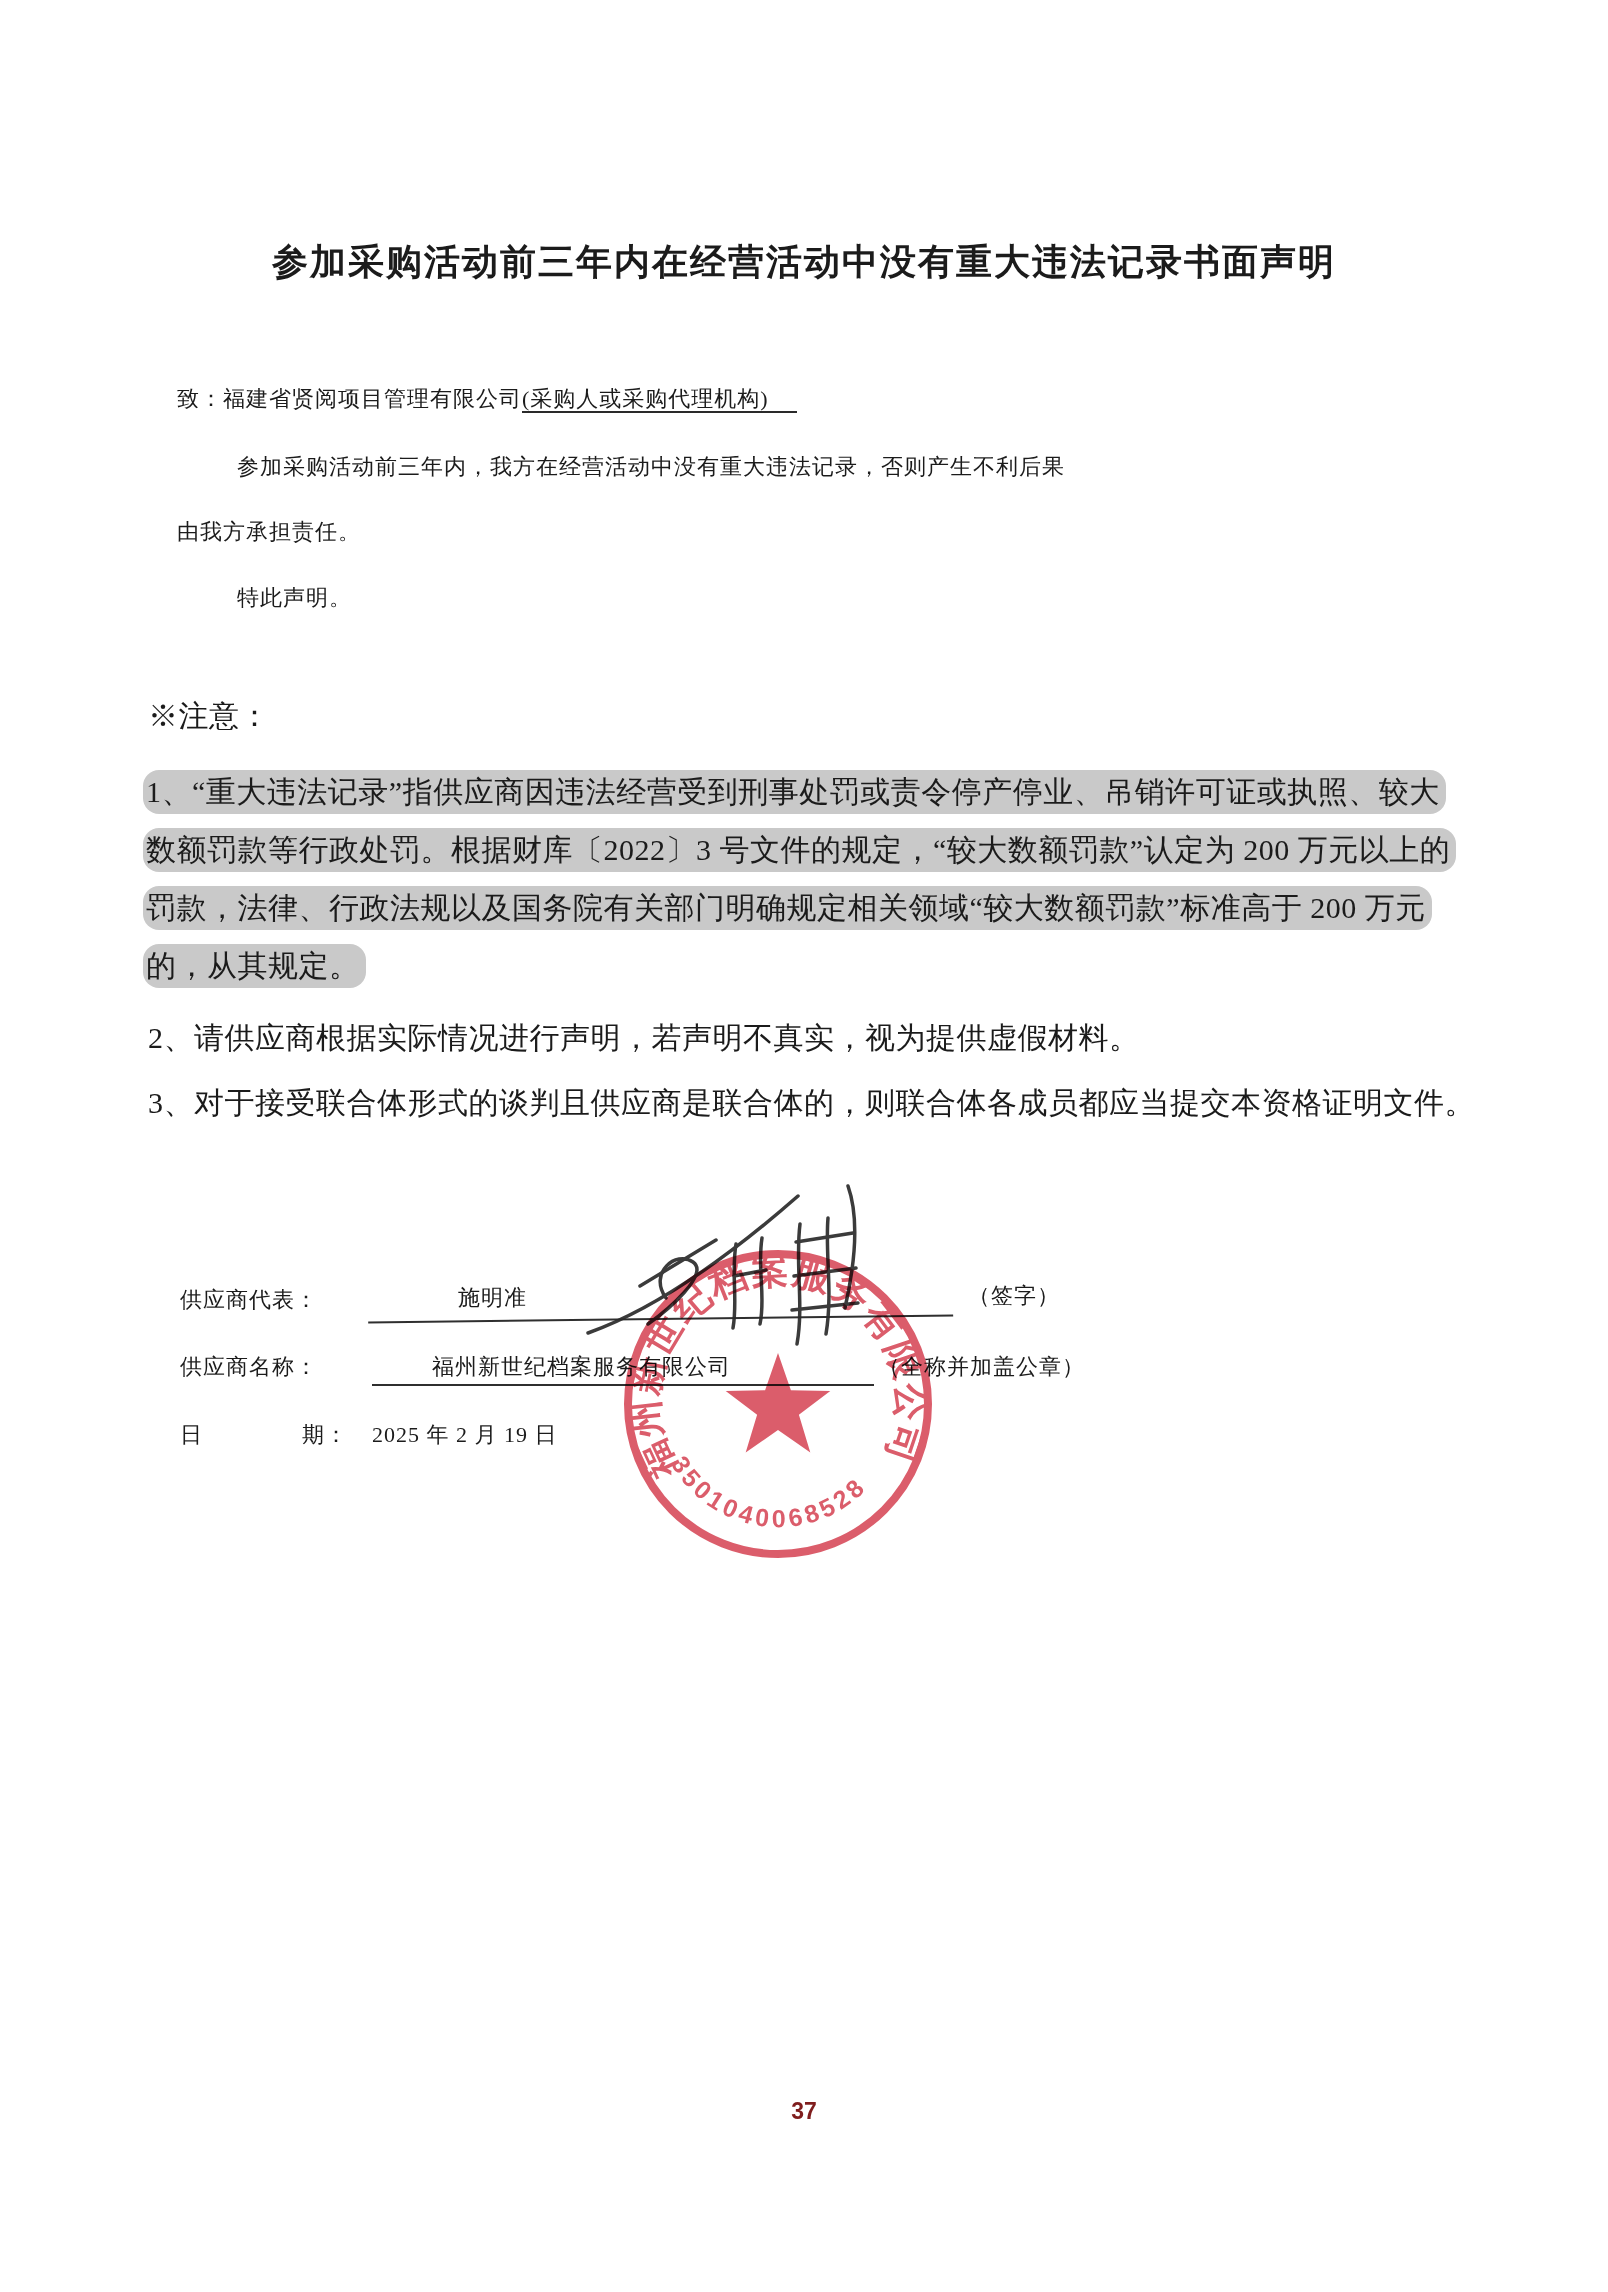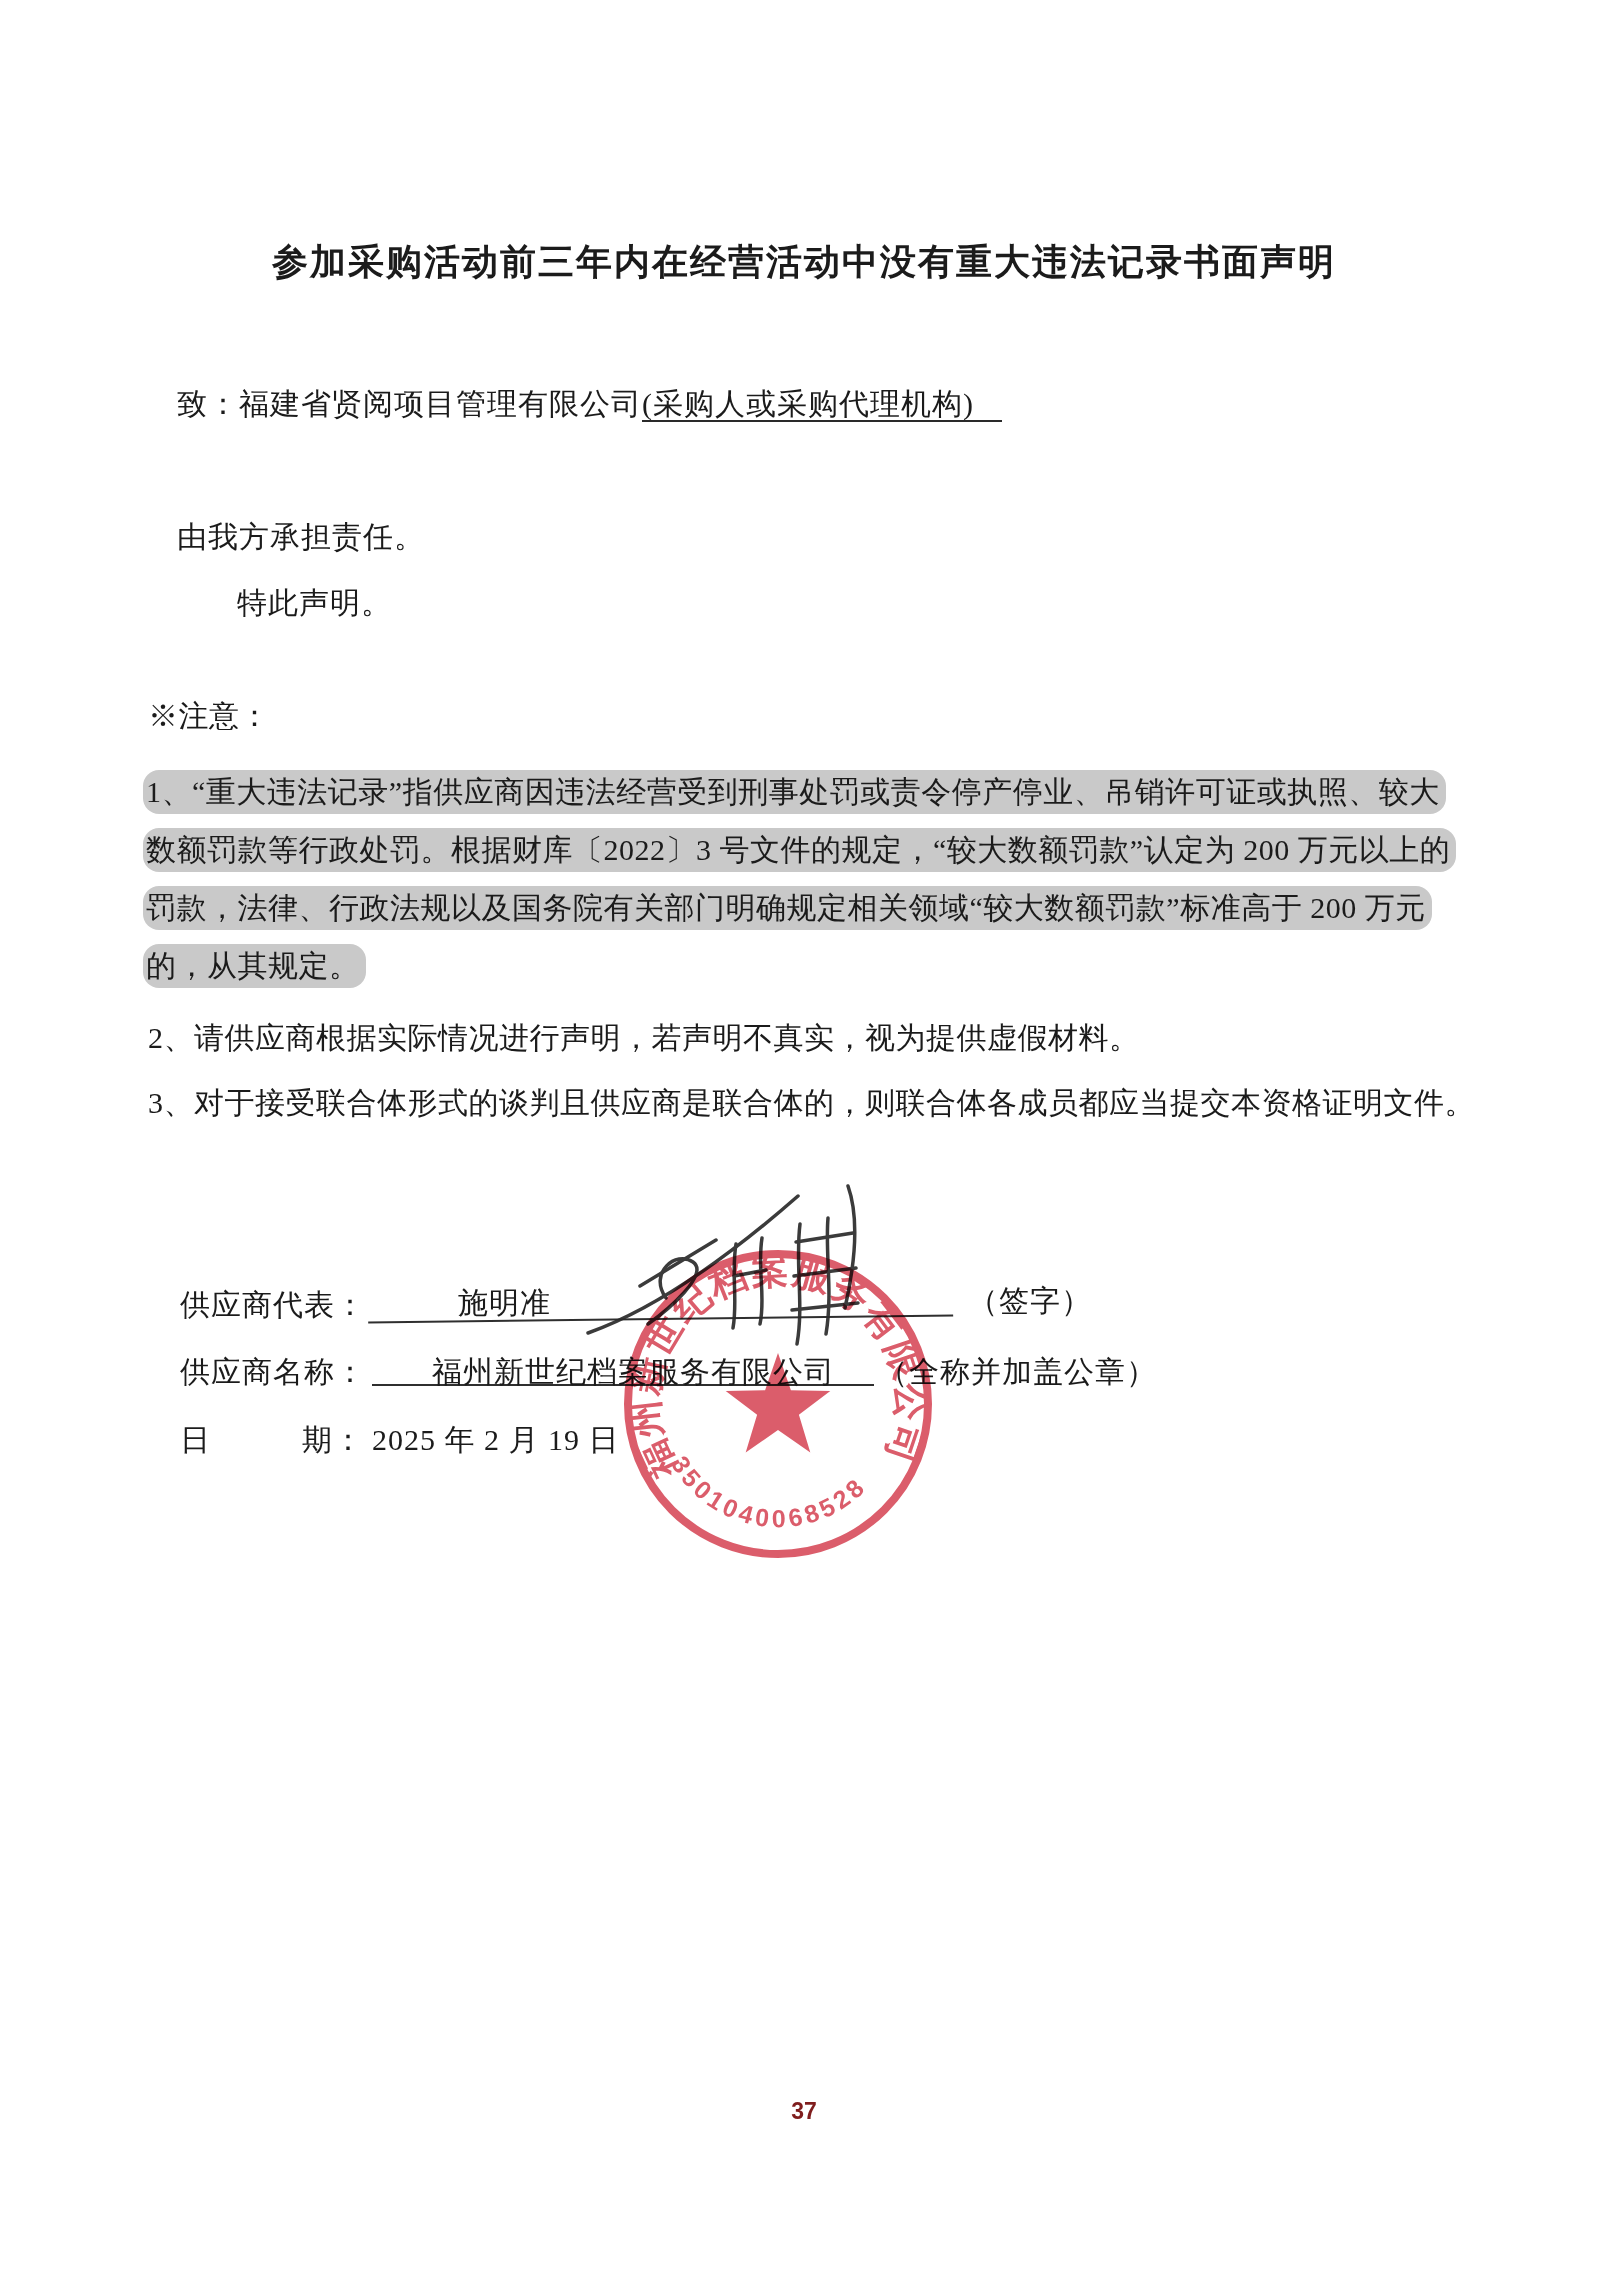--- a/index.html
+++ b/index.html
@@ -11,21 +11,21 @@
     font-family:"Liberation Serif","DejaVu Serif",serif;
     color:#1b1b1b;
     overflow:hidden;
   }
   .abs { position:absolute; white-space:nowrap; }
   .title {
     font-family:"Liberation Sans","DejaVu Sans",sans-serif;
     font-weight:700; font-size:36px; letter-spacing:2px;
     width:100%; text-align:center;
   }
-  .body-text { font-size:30px; letter-spacing:1px; }
+  .body-text { font-size:22px; letter-spacing:1px; }
   .note-text { font-size:30px; letter-spacing:0.5px; }
   .hl { background:#c9c9c9; padding:5px 6px 6px 3px;border-radius:16px; }
   .uline { border-bottom:2px solid #2a2a2a; }
   .underline-seg { position:absolute; border-bottom:2px solid #2f2f2f; }
   .pagenum {
     font-family:"Liberation Sans","DejaVu Sans",sans-serif;
     font-weight:700; font-size:23px; color:#7f1d1d;
     width:100%; text-align:center;
   }
   .stamp-svg { position:absolute; left:616px; top:1242px; mix-blend-mode:multiply; opacity:0.92; }
@@ -36,20 +36,21 @@
 <body>
 
 <div class="page">
 
   <div class="abs title" style="top:238px; left:0;">参加采购活动前三年内在经营活动中没有重大违法记录书面声明</div>
 
   <div class="abs body-text" style="top:384px; left:177px;">
     <span>致：福建省贤阅项目管理有限公司</span><span class="uline" style="padding-right:28px;">(采购人或采购代理机构)</span>
   </div>
 
+  <div class="abs body-text" style="top:452px; left:237px;">参加采购活动前三年内，我方在经营活动中没有重大违法记录，否则产生不利后果</div>
   <div class="abs body-text" style="top:517px; left:177px;">由我方承担责任。</div>
 
   <div class="abs body-text" style="top:583px; left:237px;">特此声明。</div>
 
   <div class="abs note-text" style="top:696px; left:148px;">※注意：</div>
 
   <div class="abs note-text" style="top:772px; left:143px;">
     <span class="hl">1、“重大违法记录”指供应商因违法经营受到刑事处罚或责令停产停业、吊销许可证或执照、较大</span>
   </div>
   <div class="abs note-text" style="top:830px; left:143px;">

